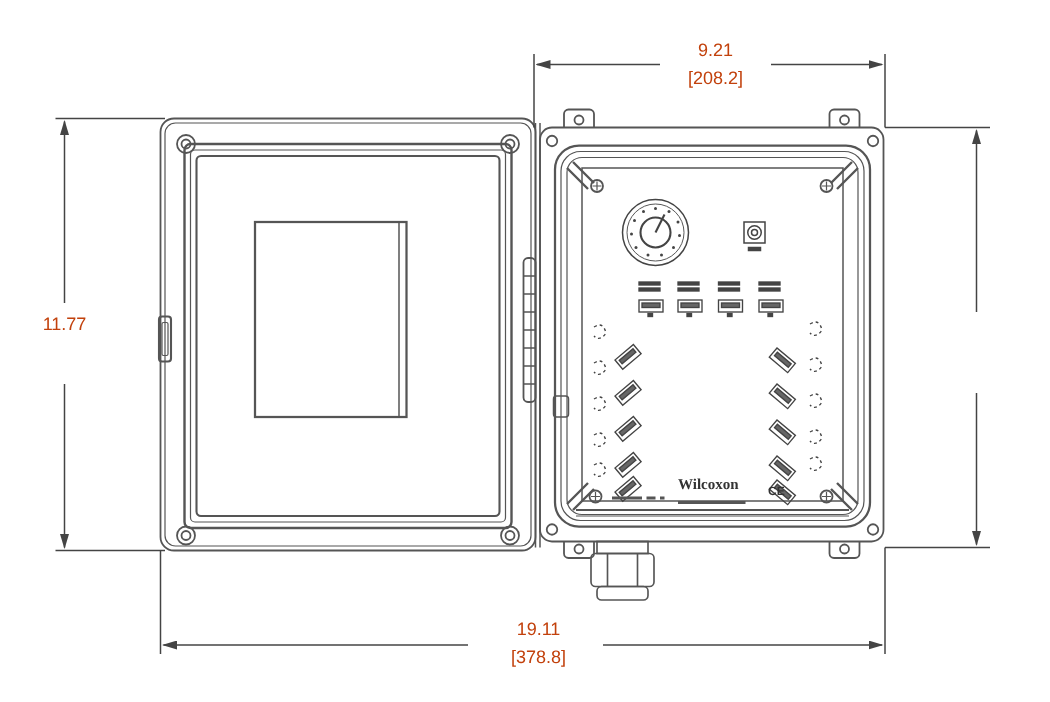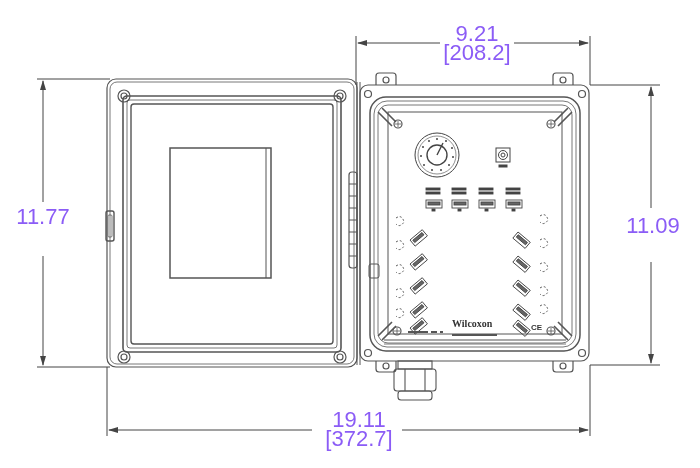--- a/index.html
+++ b/index.html
@@ -1,42 +1,41 @@
 <!DOCTYPE html>
 <html><head>
   <meta charset="utf-8">
   <style>
     html, body { margin: 0; padding: 0; background: #ffffff; }
     body { width: 700px; height: 468px; position: relative; overflow: hidden; font-family: "Liberation Sans", sans-serif; }
     svg.drawing { position: absolute; left: 0; top: 0; }
     .dim-label {
       position: absolute;
       font-family: "Liberation Sans", sans-serif;
-      font-size: 22px;
+      font-size: 12px;
       line-height: 19px;
-      color: #8b5cf6;
+      color: #c2410c;
       text-align: center;
       background: #ffffff;
       padding: 0 2px;
     }
     .brand {
       position: absolute;
       font-family: "Liberation Serif", serif;
       font-weight: bold;
       font-size: 10px;
       color: #333;
       letter-spacing: 0px;
     }
     .ce {
       position: absolute;
       font-family: "Liberation Sans", sans-serif;
       font-size: 8px;
       font-weight: bold;
       color: #333;
-      margin-left: 19px;
     }
   </style>
 </head>
 <body>
 
 <svg class="drawing" width="700" height="468" viewBox="0 0 700 468" xmlns="http://www.w3.org/2000/svg">
   <defs>
     <marker id="arrow" markerWidth="10" markerHeight="6" refX="9" refY="3" orient="auto" markerUnits="userSpaceOnUse">
       <path d="M0,0 L10,3 L0,6 Z" fill="#444"></path>
     </marker>
@@ -284,19 +283,18 @@
 <div class="dim-label" style="left:440px; top:24px; width:70px;">
   <div>9.21</div>
   <div>[208.2]</div>
 </div>
 
 <div class="dim-label" style="left:6px; top:207px; width:70px;">
   <div>11.77</div>
 </div>
 
 <div class="dim-label" style="left:614px; top:216px; width:74px;">
-  <div>11.09</div>
 </div>
 
 <div class="dim-label" style="left:318px; top:410px; width:78px;text-align:center;">
   <div>19.11</div>
-  <div>[372.7]</div>
+  <div>[378.8]</div>
 </div>
 
 </body></html>

